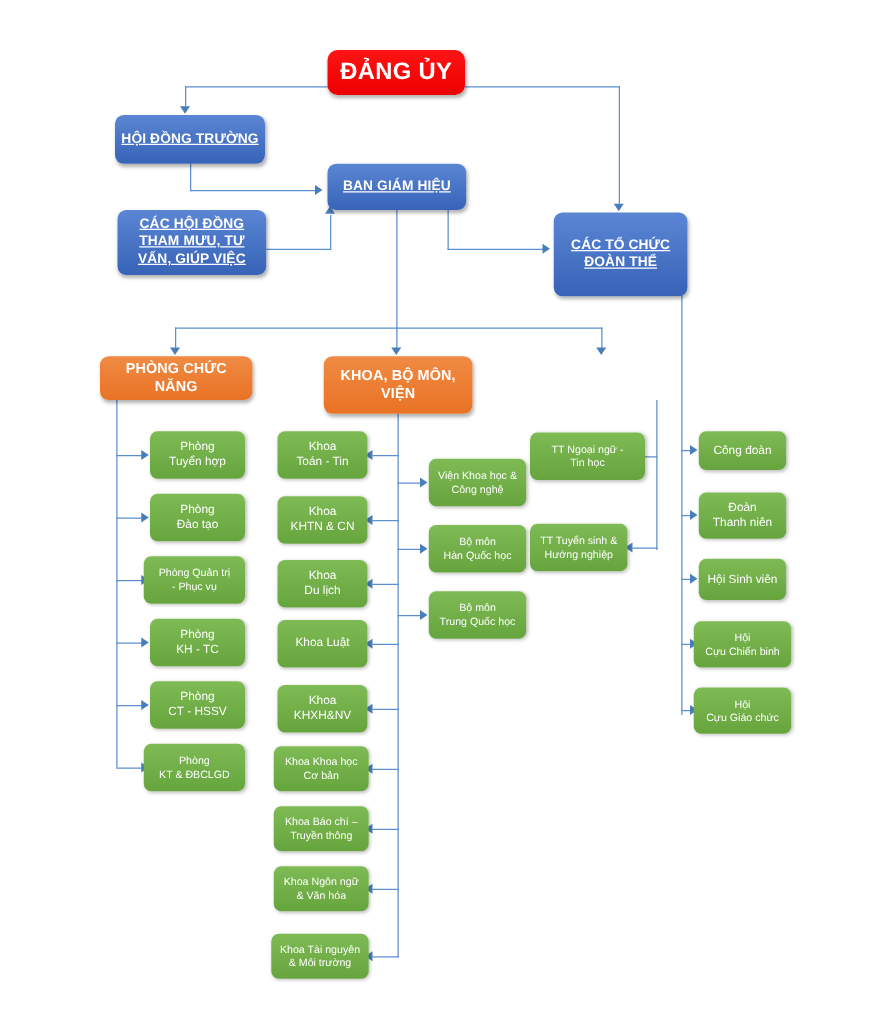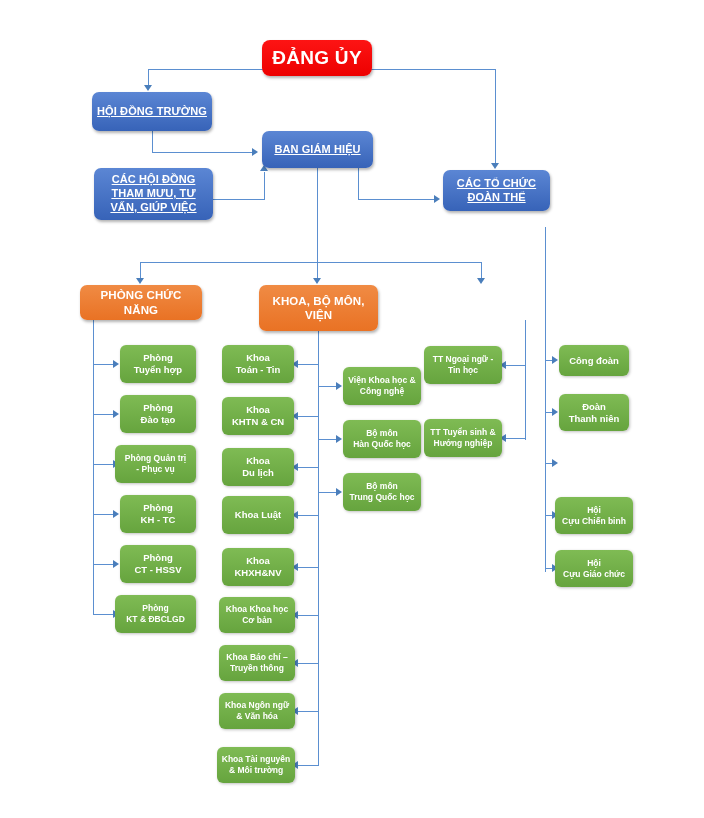--- a/index.html
+++ b/index.html
@@ -58,21 +58,21 @@
     background:linear-gradient(180deg,#f08b44 0%,#e97224 100%);
     font-weight:bold;
     font-size:11.5px;
     letter-spacing:.1px;
   }
 
   
   .node.green{
     background:#70ad47;
     background:linear-gradient(180deg,#7fbb54 0%,#66a43e 100%);
-    font-weight:bold;
+    font-weight:normal;
     font-size:9.5px;
     border-radius:6px;
     box-shadow:1px 1px 3px rgba(0,0,0,0.25);
     align-items:center;
   }
   .node.green.small{font-size:8.5px;}
 
   
   .ln{
     position:absolute;
@@ -150,21 +150,21 @@
   <div class="node blue" style="left:262px;top:131px;width:111px;height:37px;">
     <span>BAN GIÁM HIỆU</span>
   </div>
 
   <div class="node blue" style="left:94px;top:168px;width:119px;height:52px;flex-direction:column;">
     <span>CÁC HỘI ĐỒNG</span>
     <span>THAM MƯU, TƯ</span>
     <span>VẤN, GIÚP VIỆC</span>
   </div>
 
-  <div class="node blue" style="left:443px;top:170px;width:107px;height:41px;flex-direction:column;">
+  <div class="node blue" style="left:443px;top:170px;width:107px;height:67px;flex-direction:column;">
     <span>CÁC TỔ CHỨC</span>
     <span>ĐOÀN THỂ</span>
   </div>
 
   <div class="node orange" style="left:80px;top:285px;width:122px;height:35px;">
     <span>PHÒNG CHỨC NĂNG</span>
   </div>
 
   <div class="node orange" style="left:259px;top:285px;width:119px;height:46px;flex-direction:column;">
     <span>KHOA, BỘ MÔN,</span>
@@ -298,21 +298,21 @@
   <div class="arrow right" style="left:336px;top:488px;"></div>
   <div class="node green small" style="left:343px;top:473px;width:78px;height:38px;flex-direction:column;">
     <span>Bộ môn</span>
     <span>Trung Quốc học</span>
   </div>
 
   <div class="ln v" style="left:525px;top:320px;height:120px;"></div>
 
   <div class="ln h" style="left:506px;top:365px;width:20px;"></div>
   <div class="arrow left" style="left:500px;top:361px;"></div>
-  <div class="node green small" style="left:424px;top:346px;width:78px;height:38px;flex-direction:column;">
+  <div class="node green small" style="left:424px;top:346px;width:92px;height:38px;flex-direction:column;">
     <span>TT Ngoại ngữ -</span>
     <span>Tin học</span>
   </div>
 
   <div class="ln h" style="left:506px;top:438px;width:20px;"></div>
   <div class="arrow left" style="left:500px;top:434px;"></div>
   <div class="node green small" style="left:424px;top:419px;width:78px;height:38px;flex-direction:column;">
     <span>TT Tuyển sinh &amp;</span>
     <span>Hướng nghiệp</span>
   </div>
@@ -325,20 +325,23 @@
 
   <div class="ln h" style="left:545px;top:412px;width:9px;"></div>
   <div class="arrow right" style="left:552px;top:408px;"></div>
   <div class="node green" style="left:559px;top:394px;width:70px;height:37px;flex-direction:column;">
     <span>Đoàn</span>
     <span>Thanh niên</span>
   </div>
 
   <div class="ln h" style="left:545px;top:463px;width:9px;"></div>
   <div class="arrow right" style="left:552px;top:459px;"></div>
+  <div class="node green" style="left:559px;top:447px;width:70px;height:33px;">
+    <span>Hội Sinh viên</span>
+  </div>
 
   <div class="ln h" style="left:545px;top:515px;width:9px;"></div>
   <div class="arrow right" style="left:552px;top:511px;"></div>
   <div class="node green small" style="left:555px;top:497px;width:78px;height:37px;flex-direction:column;">
     <span>Hội</span>
     <span>Cựu Chiến binh</span>
   </div>
 
   <div class="ln h" style="left:545px;top:568px;width:9px;"></div>
   <div class="arrow right" style="left:552px;top:564px;"></div>

